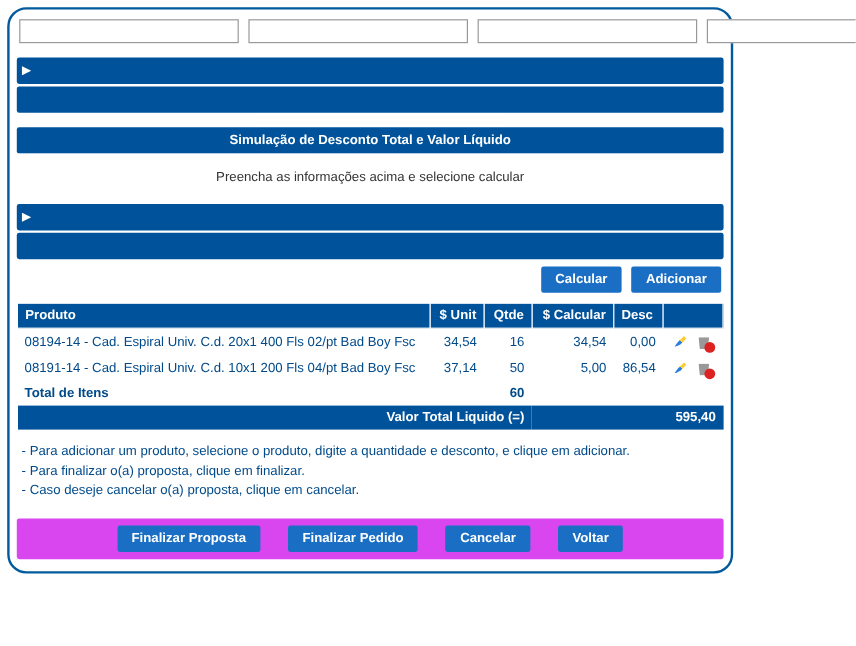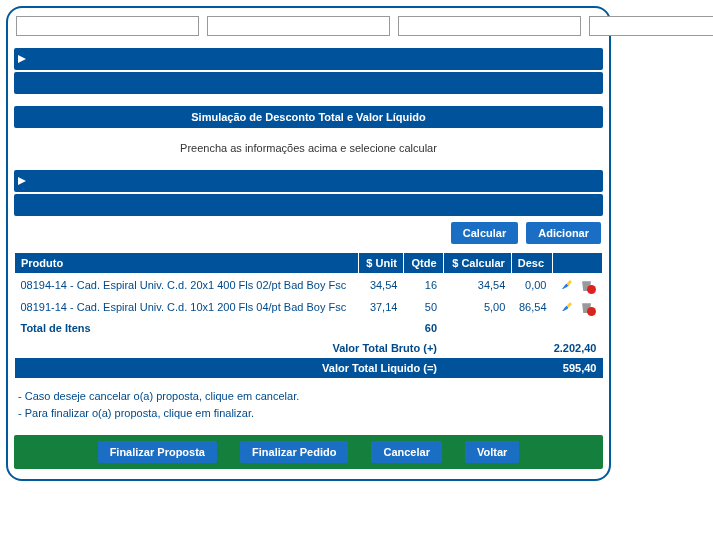--- a/index.html
+++ b/index.html
@@ -147,21 +147,21 @@
     right:-2px;bottom:-2px;width:9px;height:9px;
     background:#d22;
     border-radius:50%;
   }
   .notes {
     padding: 10px 4px 14px 4px;
     line-height: 1.5;
     color: #004a8a;
   }
   .bottom-bar {
-    background: #15803d;
+    background: #d946ef;
     padding: 6px 4px;
     text-align: center;
     border-radius: 2px;
   }
   .bottom-bar .btn {
     margin: 0 10px;
     background:#1a6fc4;
   }
 </style>
 </head>
@@ -228,34 +228,31 @@
         </td>
       </tr>
       <tr class="total-row">
         <td>Total de Itens</td>
         <td></td>
         <td class="num">60</td>
         <td></td>
           <td></td>
           <td></td>
       </tr>
-      <tr class="summary-row">
-        <td colspan="3" class="summary-label">Valor Total Bruto (+)</td>
-        <td colspan="3" class="summary-val">2.202,40</td>
-      </tr>
       <tr class="summary-row final">
         <td colspan="3" class="summary-label">Valor Total Liquido (=)</td>
         <td colspan="3" class="summary-val">595,40</td>
       </tr>
     </tbody>
   </table>
 
   <div class="notes">
+    <div>- Para adicionar um produto, selecione o produto, digite a quantidade e desconto, e clique em adicionar.</div>
+    <div>- Para finalizar o(a) proposta, clique em finalizar.</div>
     <div>- Caso deseje cancelar o(a) proposta, clique em cancelar.</div>
-    <div>- Para finalizar o(a) proposta, clique em finalizar.</div>
   </div>
 
   <div class="bottom-bar">
     <button class="btn">Finalizar Proposta</button>
     <button class="btn">Finalizar Pedido</button>
     <button class="btn">Cancelar</button>
     <button class="btn">Voltar</button>
   </div>
 
 </div>

